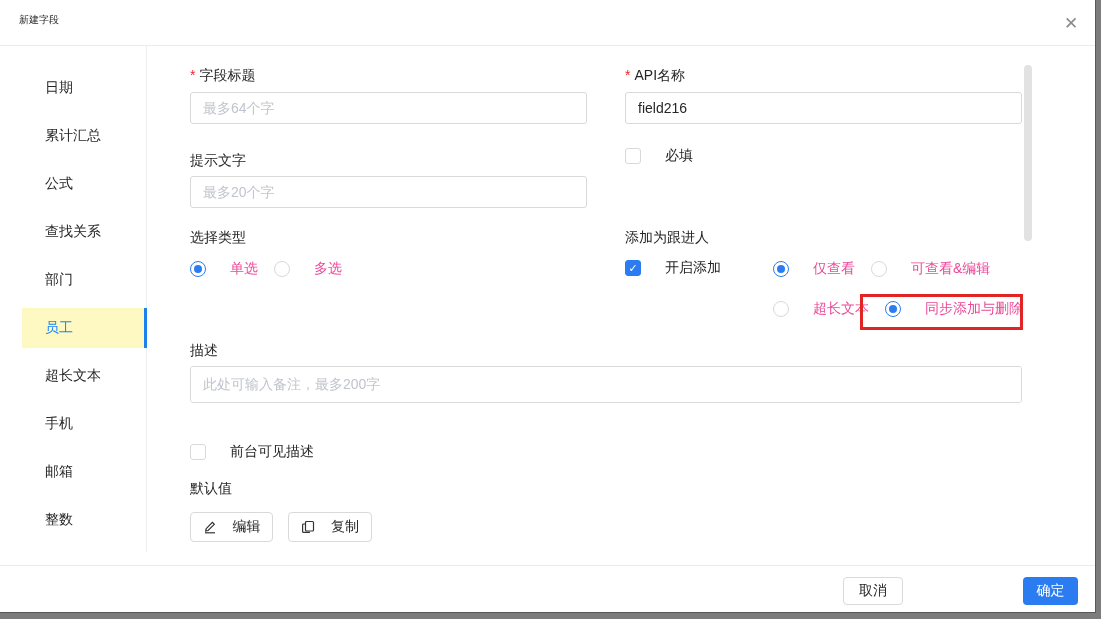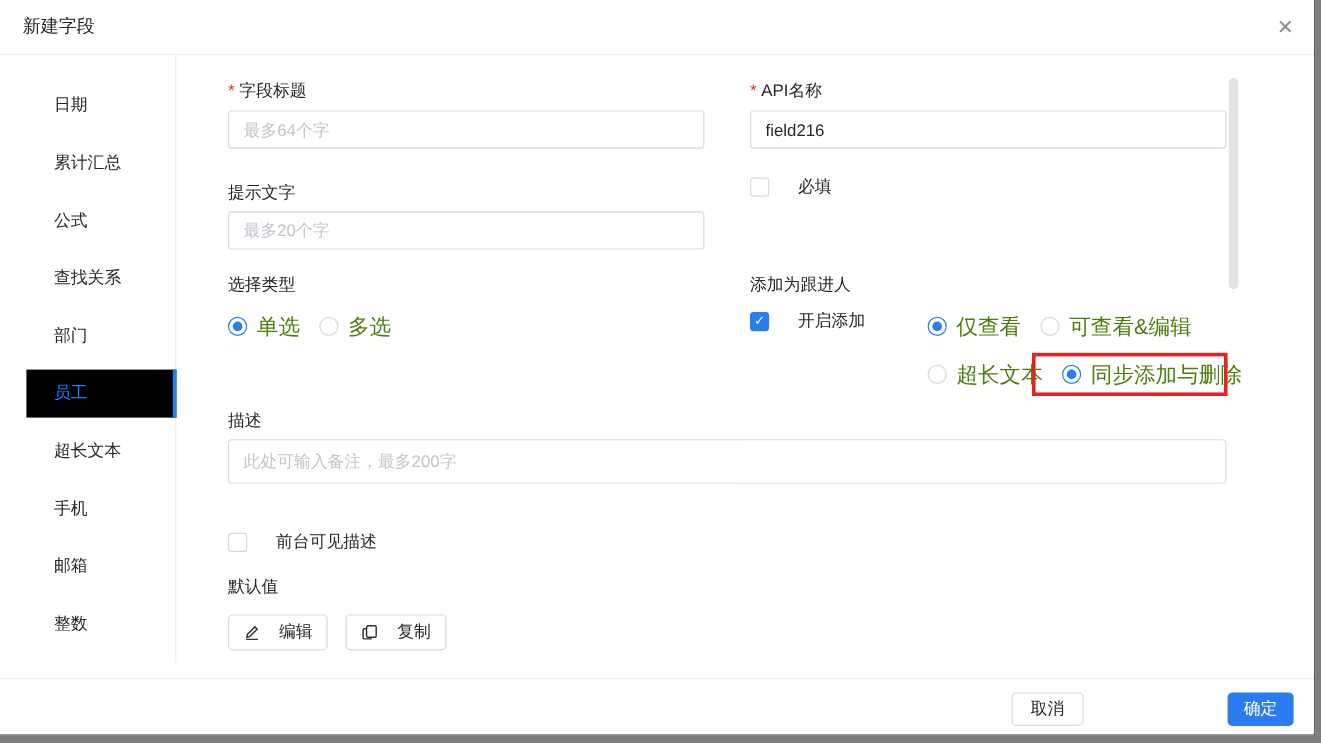--- a/index.html
+++ b/index.html
@@ -4,29 +4,29 @@
 <style>
   * { margin:0; padding:0; box-sizing:border-box; }
   html,body { width:1101px; height:619px; overflow:hidden;
     font-family:"Liberation Sans","DejaVu Sans",sans-serif; background:#7c7c7c; }
   #stage { position:relative; width:1101px; height:619px; }
   #dialog { position:absolute; left:0; top:0; width:1096px; height:613px; background:#fff;
     border-right:1px solid #585858; border-bottom:1px solid #585858; }
 
   
   #header { position:absolute; left:0; top:0; width:1095px; height:46px; border-bottom:1px solid #ececec; background:#fff; }
-  #dialog-title { position:absolute; left:19px; top:13px; font-size:15px; color:#262626; }
+  #dialog-title { position:absolute; left:19px; top:13px; font-size:10px; color:#262626; }
   #close-btn { position:absolute; left:1058px; top:10px; width:26px; height:26px; display:flex;
     align-items:center; justify-content:center; font-size:17px; color:#8c8c8c; cursor:pointer; }
 
   
   #sidebar { position:absolute; left:0; top:46px; width:147px; height:506px; border-right:1px solid #ededed; padding-top:22px; background:#fff; }
   .side-item { height:40px; width:125px; margin:0 0 8px 22px; display:flex; align-items:center;
     padding-left:23px; font-size:14px; color:#262626; cursor:pointer; }
-  .side-item.active { background:#000000; color:#1684fc; border-right:3px solid #1b82f0; }
+  .side-item.active { background:#fef9c3; color:#1684fc; border-right:3px solid #1b82f0; }
 
   
   .field-label { position:absolute; font-size:14px; color:#262626; height:20px; line-height:20px; white-space:nowrap; }
   .star { color:#f5222d; margin-right:4px; }
 
   
   .txt-input { position:absolute; width:397px; height:32px; border:1px solid #d9d9d9; border-radius:3px;
     padding:0 12px; font-size:14px; color:#262626; outline:none; background:#fff;
     font-family:"Liberation Sans","DejaVu Sans",sans-serif; }
   .txt-input::placeholder, #desc-textarea::placeholder { color:#c0c4cc; opacity:1; }
@@ -44,21 +44,21 @@
   #row-front    { left:190px; top:443px; }
   .checkbox { width:16px; height:16px; border:1px solid #d9d9d9; border-radius:3px; background:#fff;
     display:flex; align-items:center; justify-content:center; font-size:11px; line-height:1; color:transparent; }
   .checkbox.checked { background:#2b7cf0; border-color:#2b7cf0; color:#fff; }
 
   
   .radio-group { position:absolute; display:flex; align-items:center; }
   #group-select-type { left:190px; top:260px; }
   #group-permission  { left:773px; top:260px; }
   #group-sync        { left:773px; top:300px; }
-  .radio-opt { display:inline-flex; align-items:center; gap:8px; margin-right:16px; font-size:18px; color:#4d7c0f; cursor:pointer; }
+  .radio-opt { display:inline-flex; align-items:center; gap:24px; margin-right:16px; font-size:14px; color:#ec4899; cursor:pointer; }
   .radio { width:16px; height:16px; border-radius:50%; border:1px solid #d9d9d9; background:#fff; position:relative; }
   .radio.sel { border-color:#2b7cf0; }
   .radio.sel::after { content:""; position:absolute; left:3px; top:3px; right:3px; bottom:3px; border-radius:50%; background:#2b7cf0; }
 
   
   .tool-btn { position:absolute; display:flex; align-items:center; justify-content:center; gap:16px;
     border:1px solid #d9d9d9; border-radius:4px; background:#fff; font-size:14px; color:#262626; cursor:pointer; }
   #edit-btn { left:190px; top:512px; width:83px; height:30px; }
   #copy-btn { left:288px; top:512px; width:84px; height:30px; }
 

